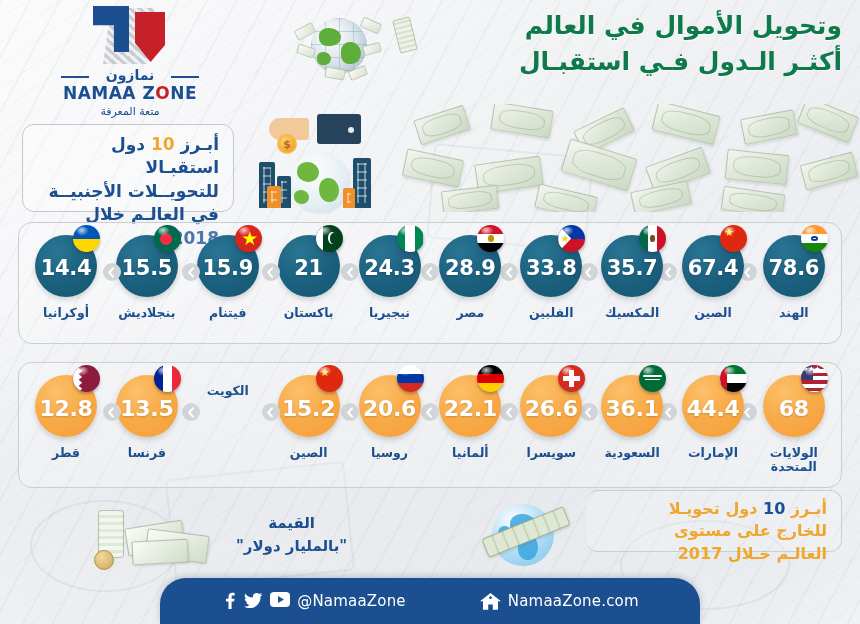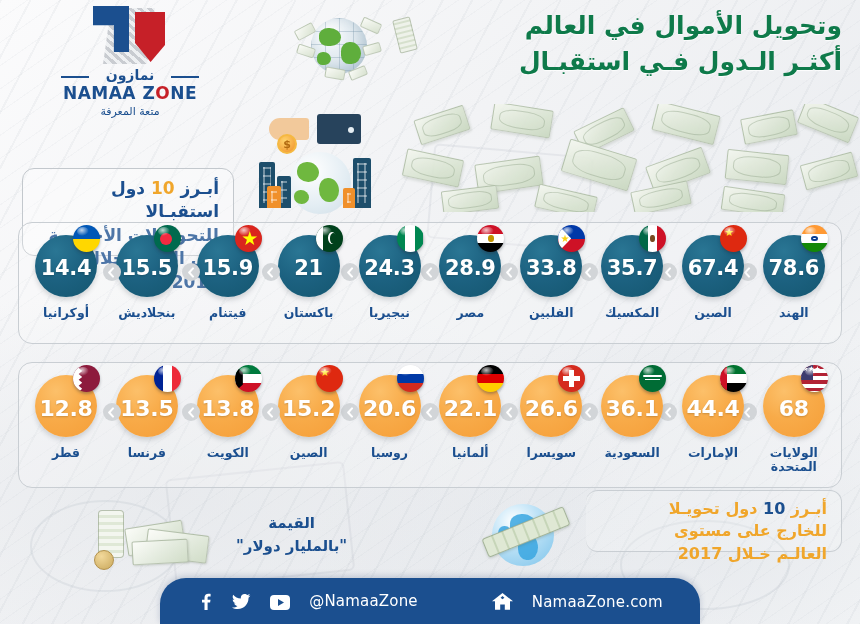--- a/index.html
+++ b/index.html
@@ -207,21 +207,20 @@
   }
   .wallet::after { content:""; position:absolute; right:7px; top:13px; width:6px; height:6px; border-radius:50%; background:#e6eef3; }
 
   .subtitle-box {
     position: absolute;
     left: 22px; top: 124px;
     width: 212px; height: 88px;
     border: 1px solid #c3c8cd;
     border-radius: 12px;
     background: rgba(255,255,255,.35);
-    margin-top: 44px;
   }
   .subtitle-box .sb-text {
     direction: rtl;
     text-align: right;
     padding: 8px 14px 0 10px;
     font-size: 17px;
     font-weight: bold;
     color: #1b4f8f;
     line-height: 1.38;
   }
@@ -393,21 +392,21 @@
     left: 160px; bottom: 0;
     width: 540px; height: 46px;
     background: #1b4f8f;
     border-radius: 26px 26px 0 0;
     display: flex;
     align-items: center;
     justify-content: center;
     gap: 74px;
     box-shadow: 0 -2px 6px rgba(30,60,110,.22);
   }
-  .f-group { display: flex; align-items: flex-end; gap: 19px; }
+  .f-group { display: flex; align-items: flex-start; gap: 7px; }
   .f-text {
     color: #ffffff;
     font-size: 15px;
     letter-spacing: .2px;
   }
   .f-icon { display: flex; align-items: center; }
   .f-icon svg { display: block; }
 
   .title-deco-note {
     position:absolute; left: 396px; top: 18px;
@@ -792,30 +791,20 @@
             </div>
           </div>
           <div class="cname">الصين</div>
         </div>
         <div class="sep" style="right: 561.5px;">
           <svg width="11" height="11" viewBox="0 0 11 11">
             <path d="M7 1.4 3.2 5.5 7 9.6" fill="none" stroke="#ffffff" stroke-width="2.1" stroke-linecap="round" stroke-linejoin="round"></path>
           </svg>
         </div>
         <div class="country">
-          <div class="bubble">
-            <span class="val">13.8</span>
-            <div class="flag">
-              <i style="top:0;height:33%;background:#007a3d"></i>
-              <i style="top:33%;height:34%;background:#fff"></i>
-              <i style="top:67%;height:33%;background:#ce1126"></i>
-              <i style="top:0;left:0;width:30%;height:100%;background:#000;clip-path:polygon(0 0,100% 28%,100% 72%,0 100%);"></i>
-              <span class="glare"></span>
-            </div>
-          </div>
           <div class="cname">الكويت</div>
         </div>
         <div class="sep" style="right: 641px;">
           <svg width="11" height="11" viewBox="0 0 11 11">
             <path d="M7 1.4 3.2 5.5 7 9.6" fill="none" stroke="#ffffff" stroke-width="2.1" stroke-linecap="round" stroke-linejoin="round"></path>
           </svg>
         </div>
         <div class="country">
           <div class="bubble">
             <span class="val">13.5</span>

